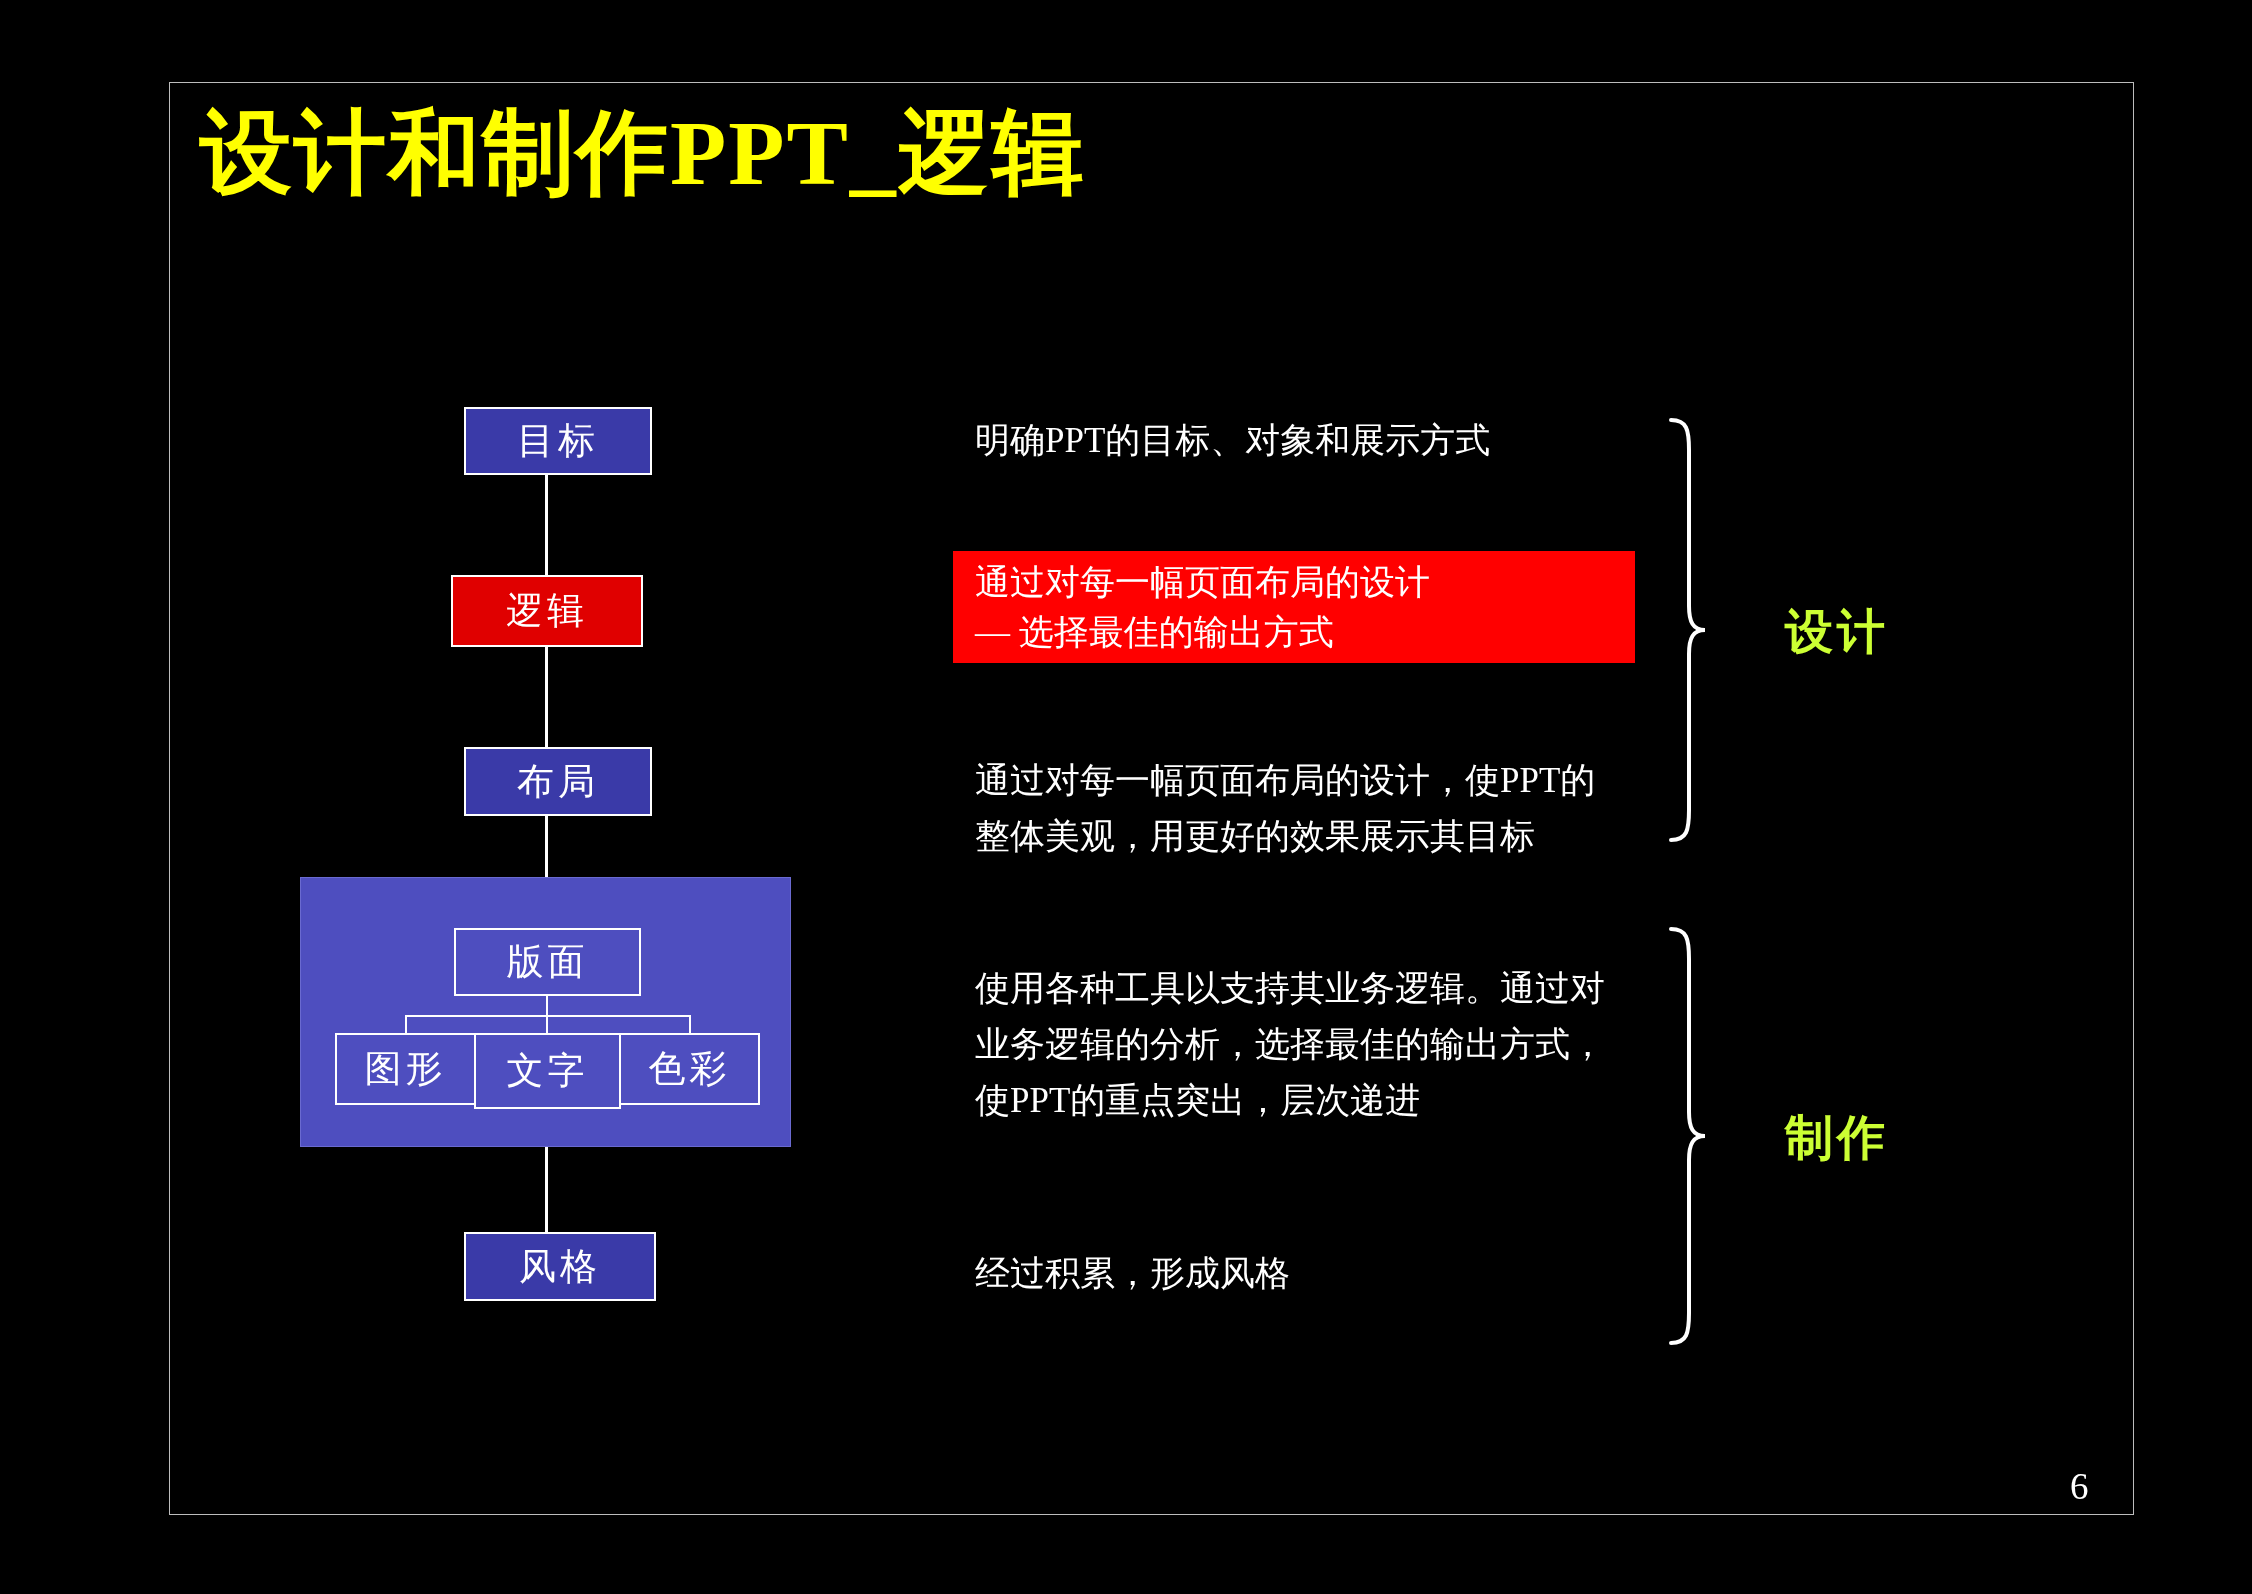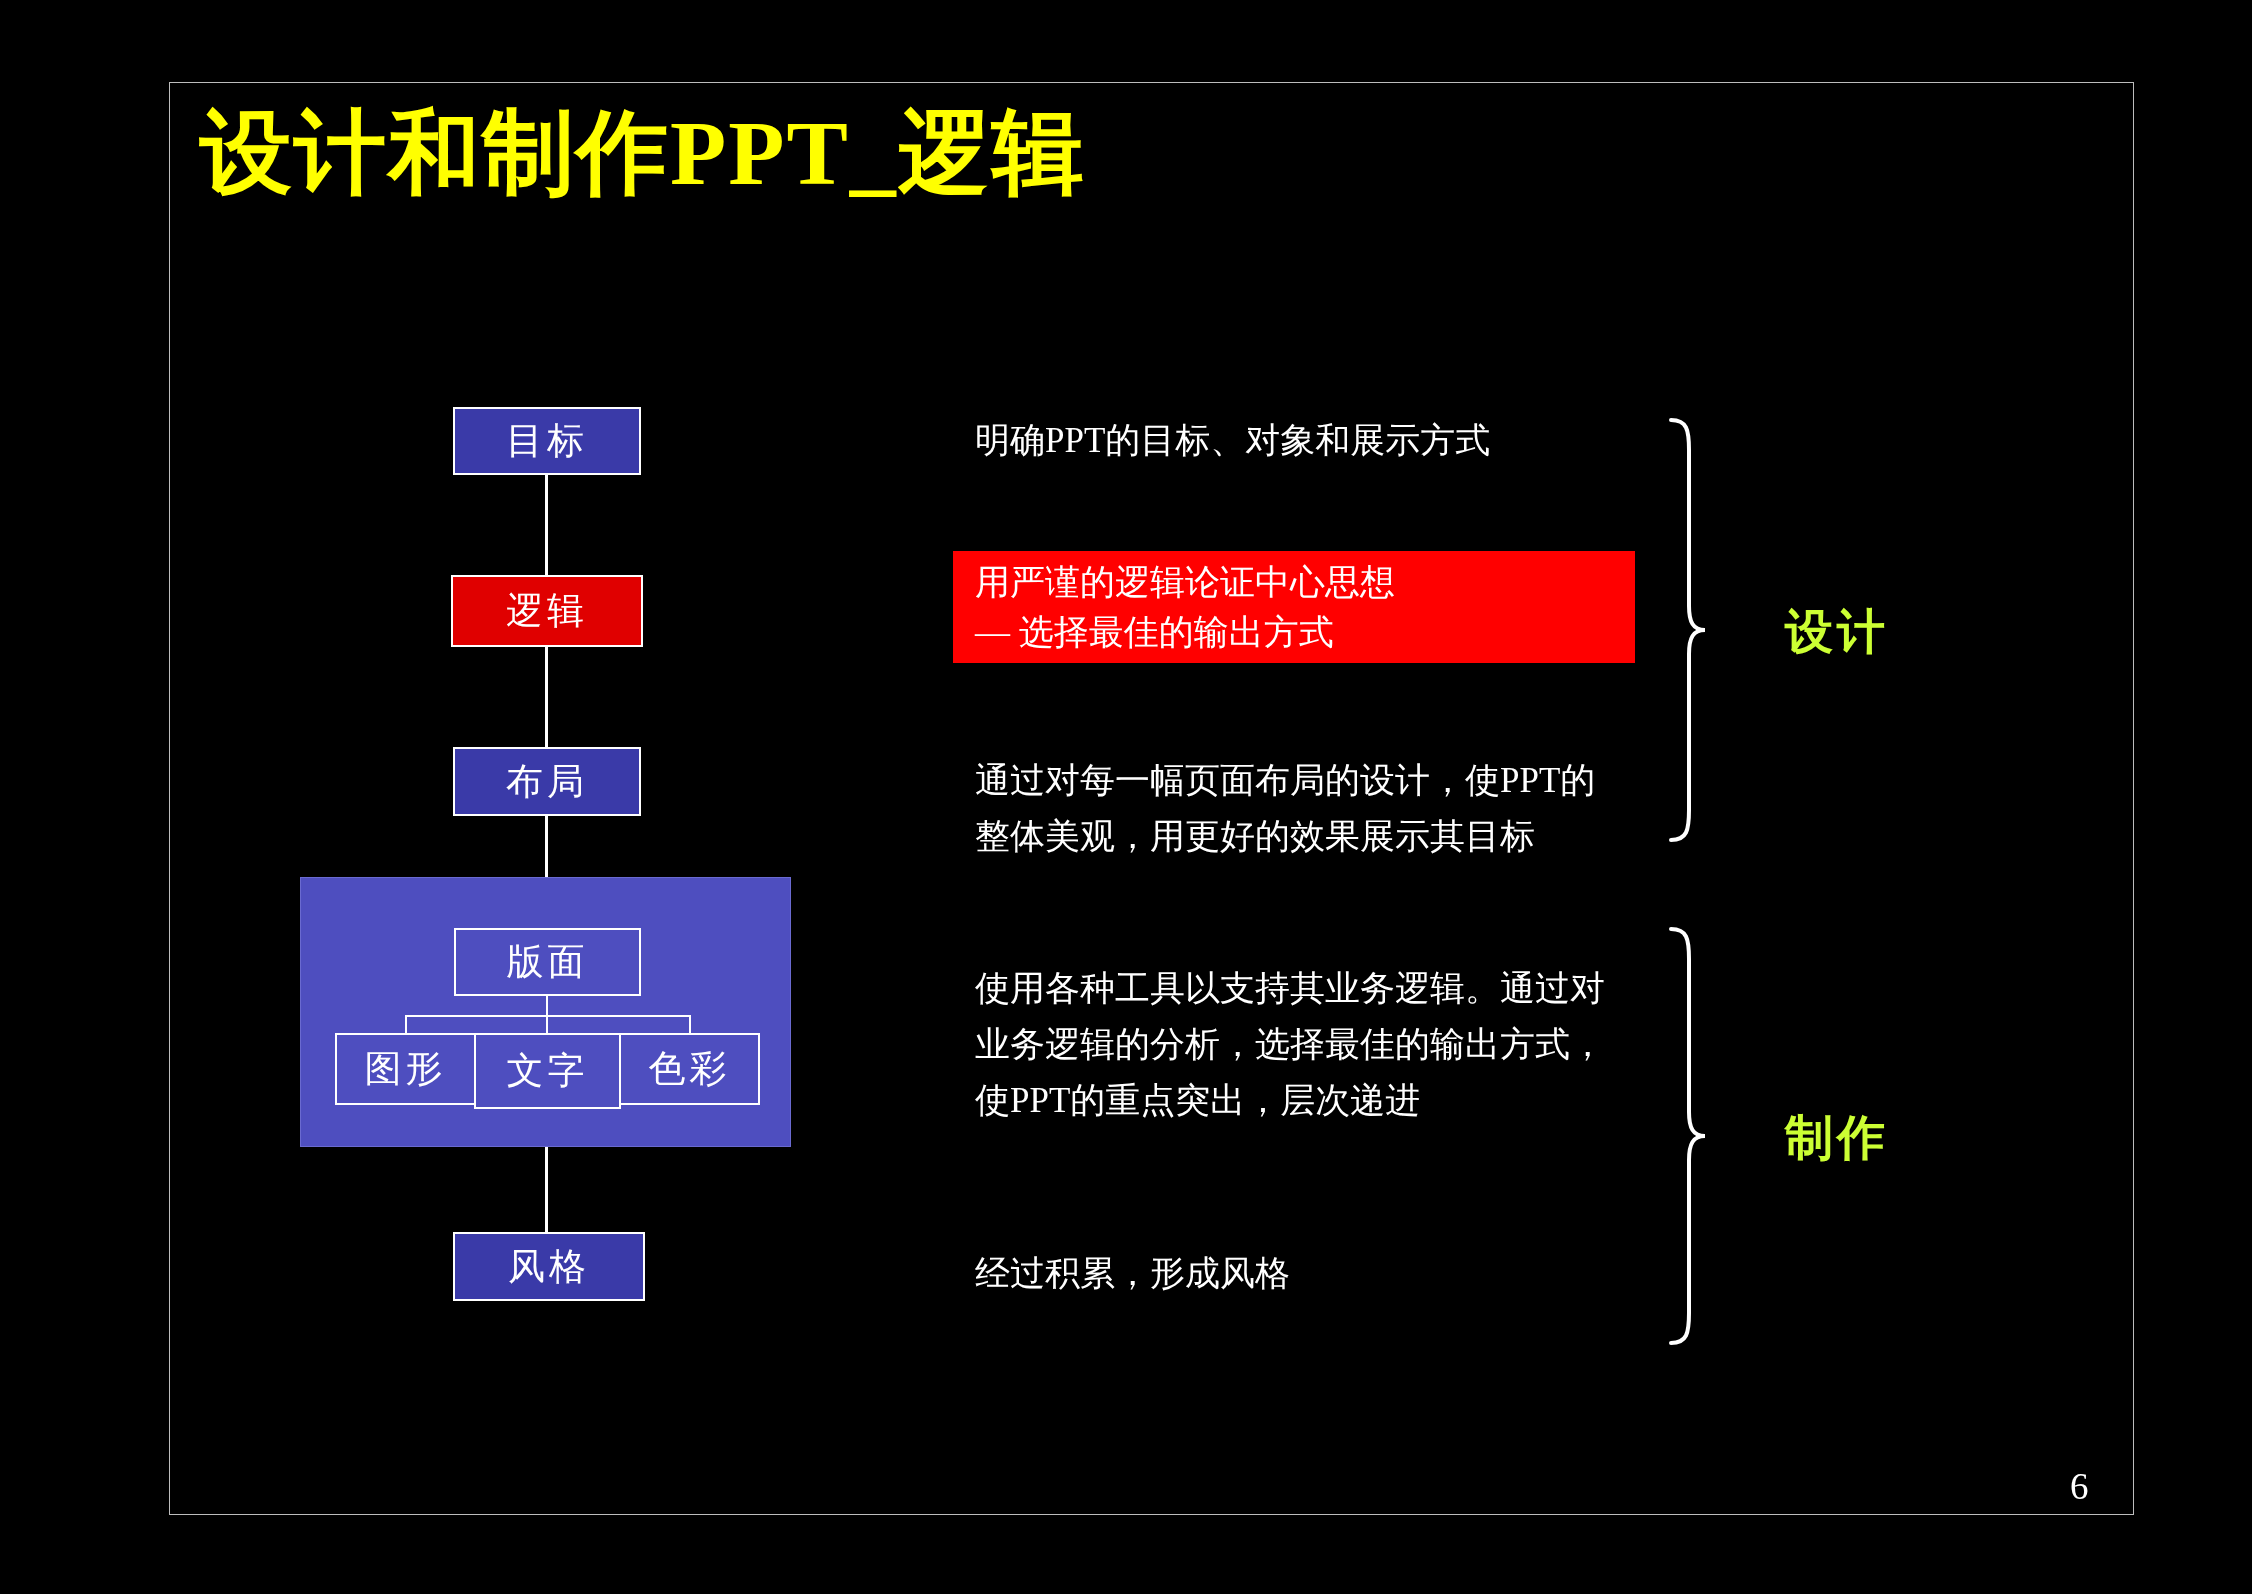--- a/index.html
+++ b/index.html
@@ -11,21 +11,21 @@
            background:#000; border:1px solid #bdbdbd;padding-left:12px; }
 
   .title { position:absolute; left:30px; top:8px; font-size:92px; font-weight:bold;
            color:#FFFF00; letter-spacing:2px; white-space:nowrap; }
 
   
   .main-line { position:absolute; left:375px; top:358px; width:3px; height:800px; background:#fff; }
 
   .node { position:absolute; display:flex; align-items:center; justify-content:center;
           border:2px solid #fff; color:#fff; font-size:37px; letter-spacing:4px; }
-  .blue { background:#3A3AA8; }
+  .blue { background:#3A3AA8;margin-left:11px; }
   .red  { background:#E00000; }
 
   .n-goal   { left:283px; top:324px;  width:188px; height:68px; }
   .n-logic  { left:281px; top:492px;  width:192px; height:72px;font-family:Liberation Mono, monospace; }
   .n-layout { left:283px; top:664px;  width:188px; height:69px; }
   .n-style  { left:283px; top:1149px; width:192px; height:69px; }
 
   .group-box { position:absolute; left:130px; top:794px; width:491px; height:270px;
                background:#4E4EBF; border:1px solid #6a6ad0; }
   .gnode { position:absolute; display:flex; align-items:center; justify-content:center;
@@ -86,21 +86,21 @@
       <div class="gnode c1">图形</div>
       <div class="gnode c2">文字</div>
       <div class="gnode c3">色彩</div>
     </div>
 
     <div class="node blue n-style">风格</div>
 
     <div class="ann a1">明确PPT的目标、对象和展示方式</div>
 
     <div class="red-box">
-      <div>用严谨的逻辑论证中心思想</div>
+      <div>通过对每一幅页面布局的设计</div>
       <div>— 选择最佳的输出方式</div>
     </div>
 
     <div class="ann a3">
       <div>通过对每一幅页面布局的设计，使PPT的</div>
       <div>整体美观，用更好的效果展示其目标</div>
     </div>
 
     <div class="ann a4">
       <div>使用各种工具以支持其业务逻辑。通过对</div>

